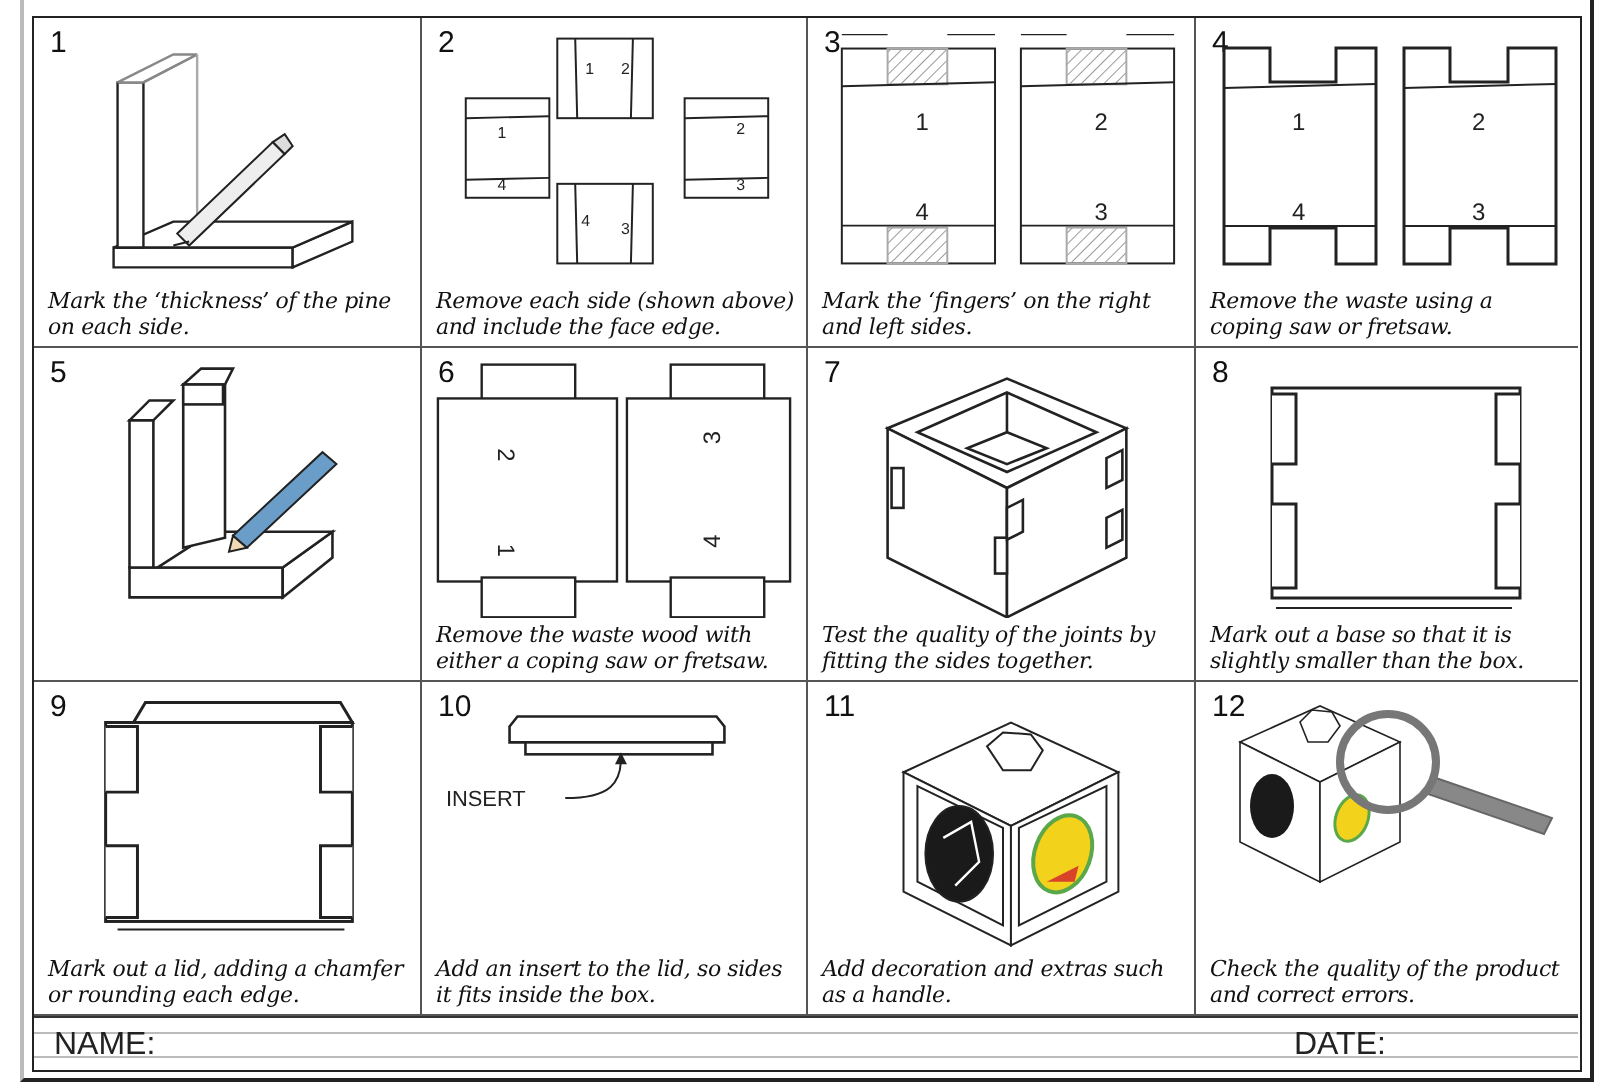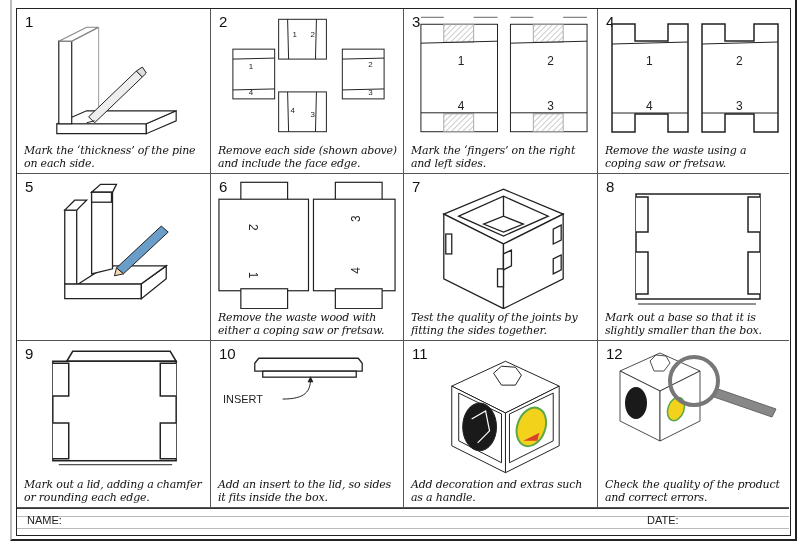--- a/index.html
+++ b/index.html
@@ -8,21 +8,21 @@
   .sheet{position:absolute;left:16px;top:8px;width:775px;height:528px;border:1.5px solid #222;box-sizing:border-box;}
   .grid{position:absolute;left:0;top:0;width:772px;height:499px;display:grid;grid-template-columns:194px 193px 194px 191px;grid-template-rows:165px 167px 167px;}
   .cell{position:relative;border-right:1px solid #555;border-bottom:1px solid #555;box-sizing:border-box;overflow:hidden;}
   .cell.lastcol{border-right:none;}
   .num{position:absolute;left:8px;top:4px;font-size:15px;color:#111;}
   .caption{position:absolute;left:7px;bottom:3px;right:4px;font-family:"DejaVu Serif",serif;font-style:italic;font-size:11px;line-height:12.5px;color:#111;letter-spacing:-0.2px;}
   .art{position:absolute;left:0;top:0;width:100%;height:135px;}
   .footer{position:absolute;left:0;top:499px;width:772px;height:27px;border-top:1px solid #333;}
   .footer .gl1{position:absolute;left:0;right:0;top:7px;border-top:1.5px solid #bbb;}
   .footer .gl2{position:absolute;left:0;right:0;top:19px;border-top:1.5px solid #bbb;}
-  .footer span{position:absolute;top:5px;font-size:11px;color:#222;background:transparent;text-align:center;}
+  .footer span{position:absolute;top:5px;font-size:16px;color:#222;background:transparent;text-align:center;}
 </style>
 </head>
 <body>
 
 <div class="outer"></div>
 <div class="sheet">
   <div class="grid">
 
     <div class="cell">
       <span class="num">1</span>

